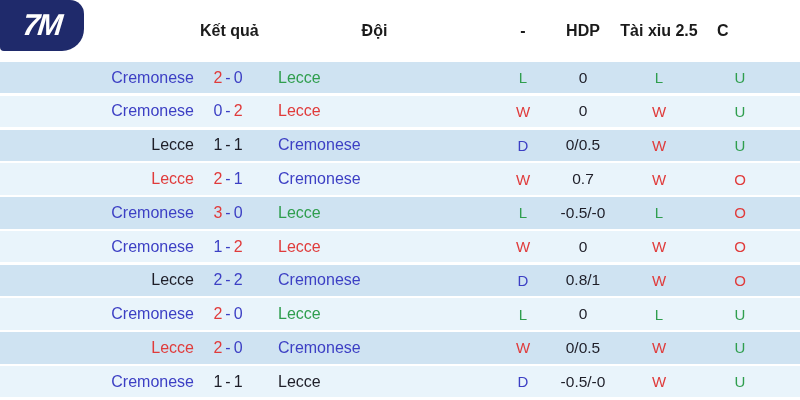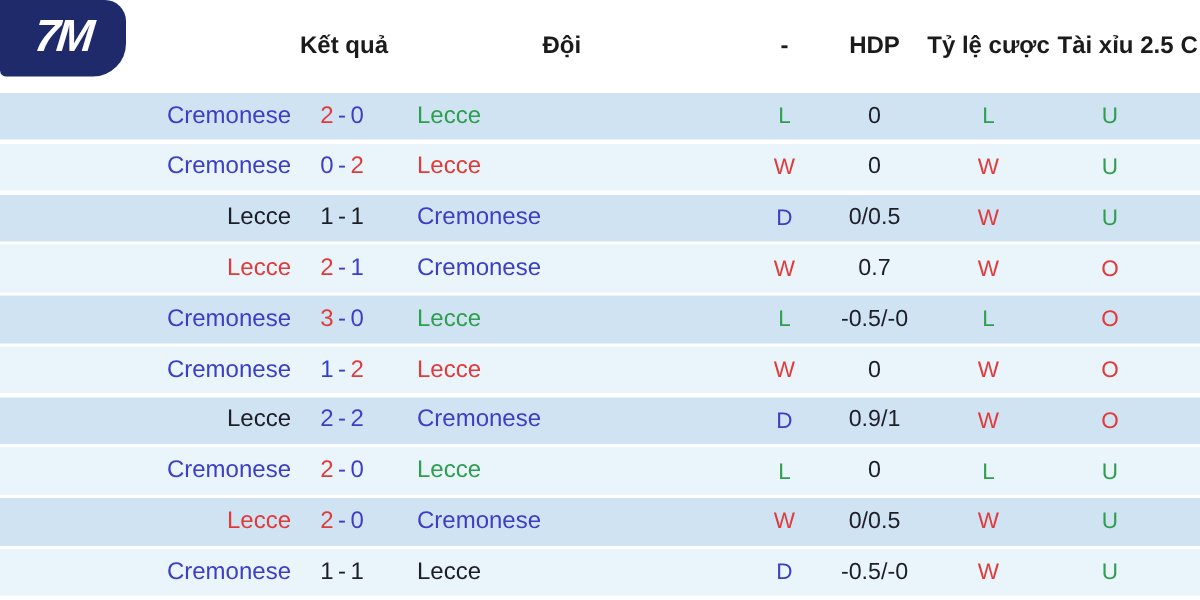--- a/index.html
+++ b/index.html
@@ -74,21 +74,20 @@
 <body>
 
 <div class="app">
 
   <div class="grid header">
     <div class="cell c1">Đội</div>
     <div class="cell c2">Kết quả</div>
     <div class="cell c3">Đội</div>
     <div class="cell c4">-</div>
     <div class="cell c5">HDP</div>
-    <div class="cell c6">Tỷ lệ cược</div>
     <div class="cell c7">Tài xỉu 2.5</div>
     <div class="cell c8">C</div>
   </div>
 
   <div class="rows">
     <div class="grid row" style="background: rgb(207, 227, 242);">
       <div class="cell c1"><span style="color: rgb(60, 63, 196);">Cremonese</span></div>
       <div class="cell c2">
         <span class="score-home" style="color: rgb(224, 59, 59);">2</span><span class="score-dash" style="color: rgb(60, 63, 196);">-</span><span class="score-away" style="color: rgb(60, 63, 196);">0</span>
       </div>
@@ -165,21 +164,21 @@
       <div class="cell c8"></div>
     </div>
 
     <div class="grid row" style="background: rgb(207, 227, 242);">
       <div class="cell c1"><span style="color: rgb(30, 30, 40);">Lecce</span></div>
       <div class="cell c2">
         <span class="score-home" style="color: rgb(60, 63, 196);">2</span><span class="score-dash" style="color: rgb(60, 63, 196);">-</span><span class="score-away" style="color: rgb(60, 63, 196);">2</span>
       </div>
       <div class="cell c3"><span style="color: rgb(60, 63, 196);">Cremonese</span></div>
       <div class="cell c4"><span style="color: rgb(60, 63, 196);">D</span></div>
-      <div class="cell c5"><span style="color: rgb(30, 30, 40);">0.9/1</span></div>
+      <div class="cell c5"><span style="color: rgb(30, 30, 40);">0.8/1</span></div>
       <div class="cell c6"><span style="color: rgb(224, 59, 59);">W</span></div>
       <div class="cell c7"><span style="color: rgb(224, 59, 59);">O</span></div>
       <div class="cell c8"></div>
     </div>
 
     <div class="grid row" style="background: rgb(233, 244, 251);">
       <div class="cell c1"><span style="color: rgb(60, 63, 196);">Cremonese</span></div>
       <div class="cell c2">
         <span class="score-home" style="color: rgb(224, 59, 59);">2</span><span class="score-dash" style="color: rgb(60, 63, 196);">-</span><span class="score-away" style="color: rgb(60, 63, 196);">0</span>
       </div>

